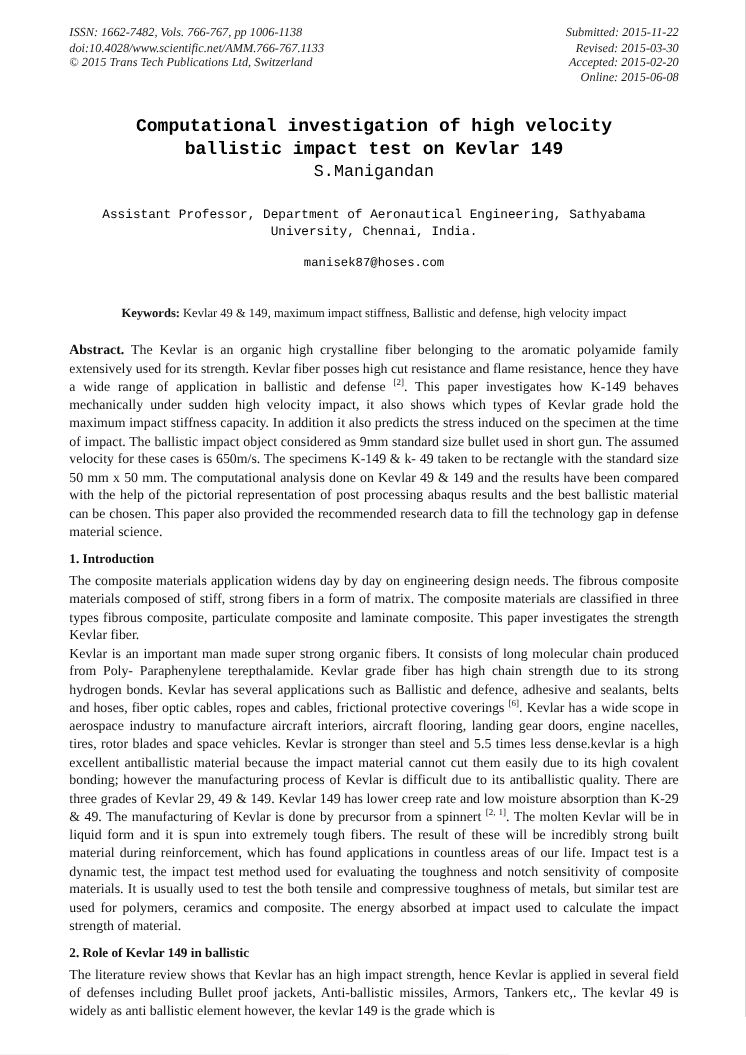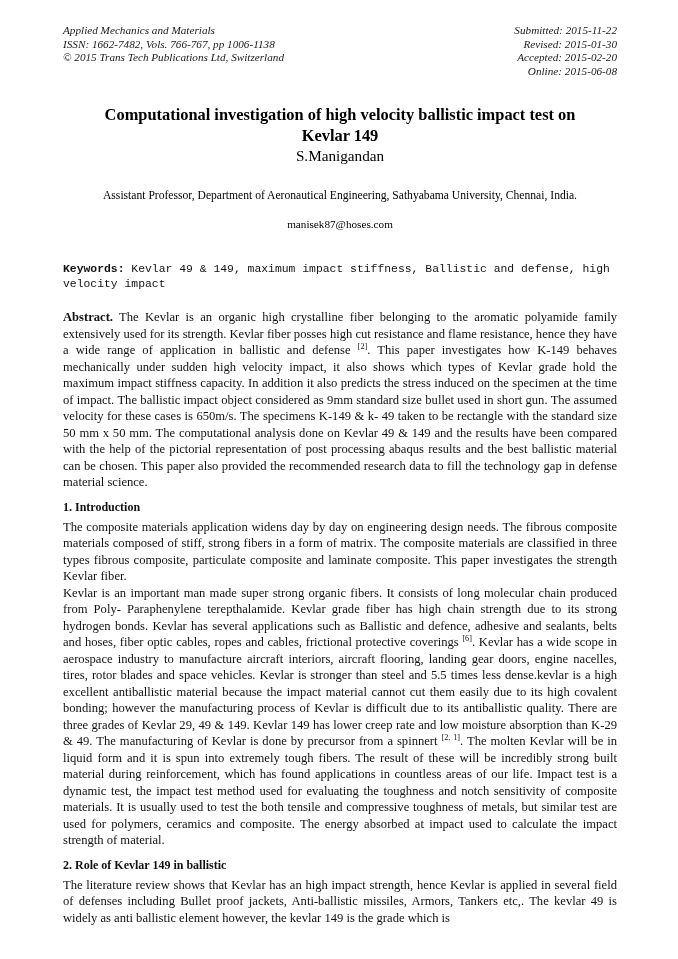--- a/index.html
+++ b/index.html
@@ -35,21 +35,21 @@
     color: #1a1a1a;
   }
   .journal-header .left { text-align: left; }
   .journal-header .right { text-align: right; }
   .journal-header div > div { white-space: nowrap; }
 
   
   .title-block {
     margin-top: 26px;
     text-align: center;
-    font-family: Liberation Serif, serif;
+    font-family: Liberation Mono, monospace;
     color: #000;
   }
   .paper-title {
     font-size: 16.4px;
     font-weight: bold;
     line-height: 21px;
     margin: 0 auto;
     width: 500px;
   }
   .author-name {
@@ -72,24 +72,24 @@
 
   
   .body-area {
     margin-top: 30px;
     font-family: "Liberation Serif", "DejaVu Serif", serif;
     font-size: 12.6px;
     line-height: 16.5px;
     color: #111;
   }
   .keywords {
-    font-family: Liberation Mono, monospace;
+    font-family: Liberation Serif, serif;
     font-size: 11.4px;
     line-height: 15px;
-    text-align: left;
+    text-align: center;
   }
   .keywords .kw-label {
     font-weight: bold;
   }
   .abstract {
     margin-top: 17px;
     text-align: justify;
     text-justify: inter-word;
   }
   .abstract .abs-label {
@@ -115,27 +115,27 @@
   }
 </style>
 </head>
 <body>
 
 <div class="page">
   <div class="content">
 
     <div class="journal-header">
       <div class="left">
-        <div>Applied Mechanics and Materials</div>
         <div>ISSN: 1662-7482, Vols. 766-767, pp 1006-1138</div>
+        <div>doi:10.4028/www.scientific.net/AMM.766-767.1133</div>
         <div>© 2015 Trans Tech Publications Ltd, Switzerland</div>
       </div>
       <div class="right">
         <div>Submitted: 2015-11-22</div>
-        <div>Revised: 2015-01-30</div>
+        <div>Revised: 2015-03-30</div>
         <div>Accepted: 2015-02-20</div>
         <div>Online: 2015-06-08</div>
       </div>
     </div>
 
     <div class="title-block">
       <div class="paper-title">Computational investigation of high velocity ballistic impact test on Kevlar 149</div>
       <div class="author-name">S.Manigandan</div>
       <div class="affiliation">Assistant Professor, Department of Aeronautical Engineering, Sathyabama University, Chennai, India.</div>
       <div class="email">manisek87@hoses.com</div>

